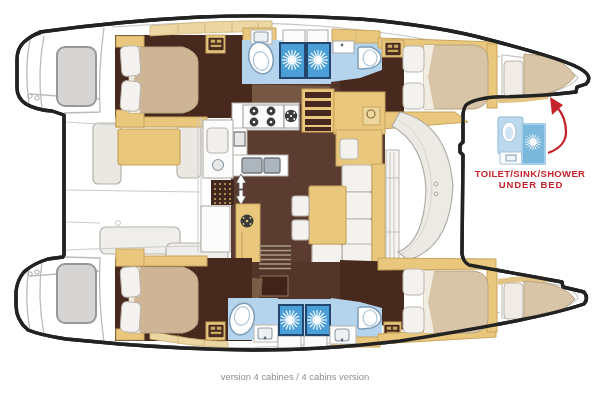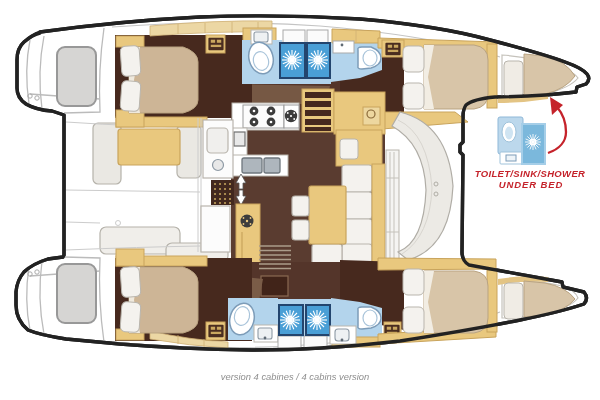--- a/index.html
+++ b/index.html
@@ -1,16 +1,16 @@
 <!DOCTYPE html>
 <html><head>
 <meta charset="utf-8">
 <style>
   html,body{margin:0;padding:0;background:#ffffff;}
-  #page{width:544px;height:400px;position:relative;font-family:"Liberation Sans",sans-serif;font-style:italic;}
+  #page{width:544px;height:400px;position:relative;font-family:"Liberation Sans",sans-serif;}
 </style>
 </head>
 <body>
 <div id="page">
 <svg width="600" height="400" viewBox="0 0 600 400" xmlns="http://www.w3.org/2000/svg">
 <defs>
 <g id="burst">
   <g stroke="#ffffff" stroke-width="1.1">
     <line x1="-10" y1="0" x2="10" y2="0"></line>
             <line x1="0" y1="-10" x2="0" y2="10"></line>

